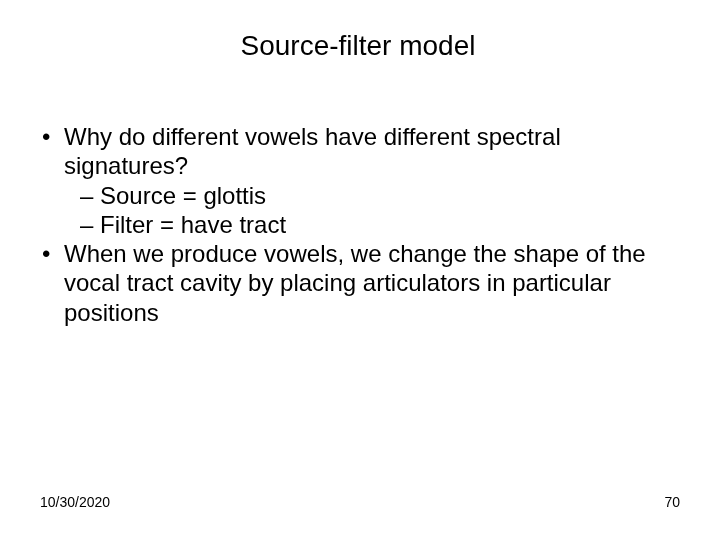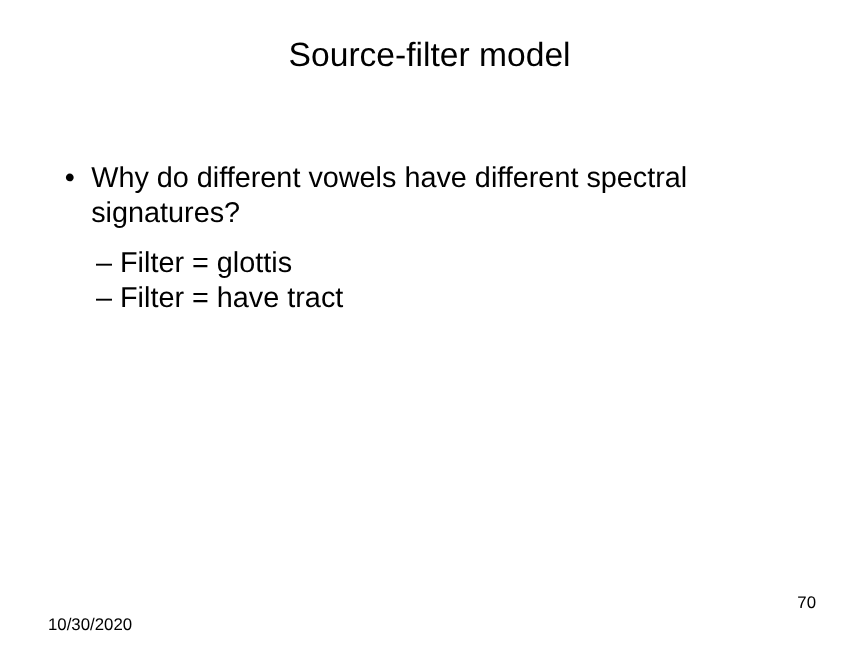--- a/index.html
+++ b/index.html
@@ -29,59 +29,60 @@
   }
   .body {
     position: absolute;
     top: 122px;
     left: 40px;
     right: 40px;
     font-size: 24px;
     line-height: 1.22;
   }
   .body ul { margin: 0; padding: 0; list-style: none; }
-  .body li.l1 { padding-left: 24px; position: relative; margin: 12px; }
+  .body li.l1 { padding-left: 24px; position: relative; margin: 0; }
   .body li.l1::before {
     content: "•";
     position: absolute;
     left: 2px;
     top: 0;
   }
   .body li.l2 { padding-left: 60px; position: relative; margin: 0; }
   .body li.l2::before {
     content: "–";
     position: absolute;
     left: 40px;
     top: 0;
   }
   .footer-date {
     position: absolute;
     left: 40px;
-    bottom: 12px;
+    bottom: 30px;
     font-size: 14px;
     text-align: center;
   }
   .footer-page {
     position: absolute;
     right: 40px;
     bottom: 30px;
     font-size: 14px;
   }
 </style>
 </head>
 <body>
 
 <div class="slide">
 
   <div class="title">Source-filter model</div>
 
   <div class="body">
     <ul>
       <li class="l1">Why do different vowels have different spectral signatures?</li>
-      <li class="l2">Filter = glottis</li>
+      <li class="l2">Source = glottis</li>
       <li class="l2">Filter = have tract</li>
+      <li class="l1">When we produce vowels, we change the shape of the vocal tract cavity by placing articulators in particular positions</li>
     </ul>
   </div>
 
   <div class="footer-date">10/30/2020</div>
   <div class="footer-page">70</div>
 
 </div>
 
 </body></html>

